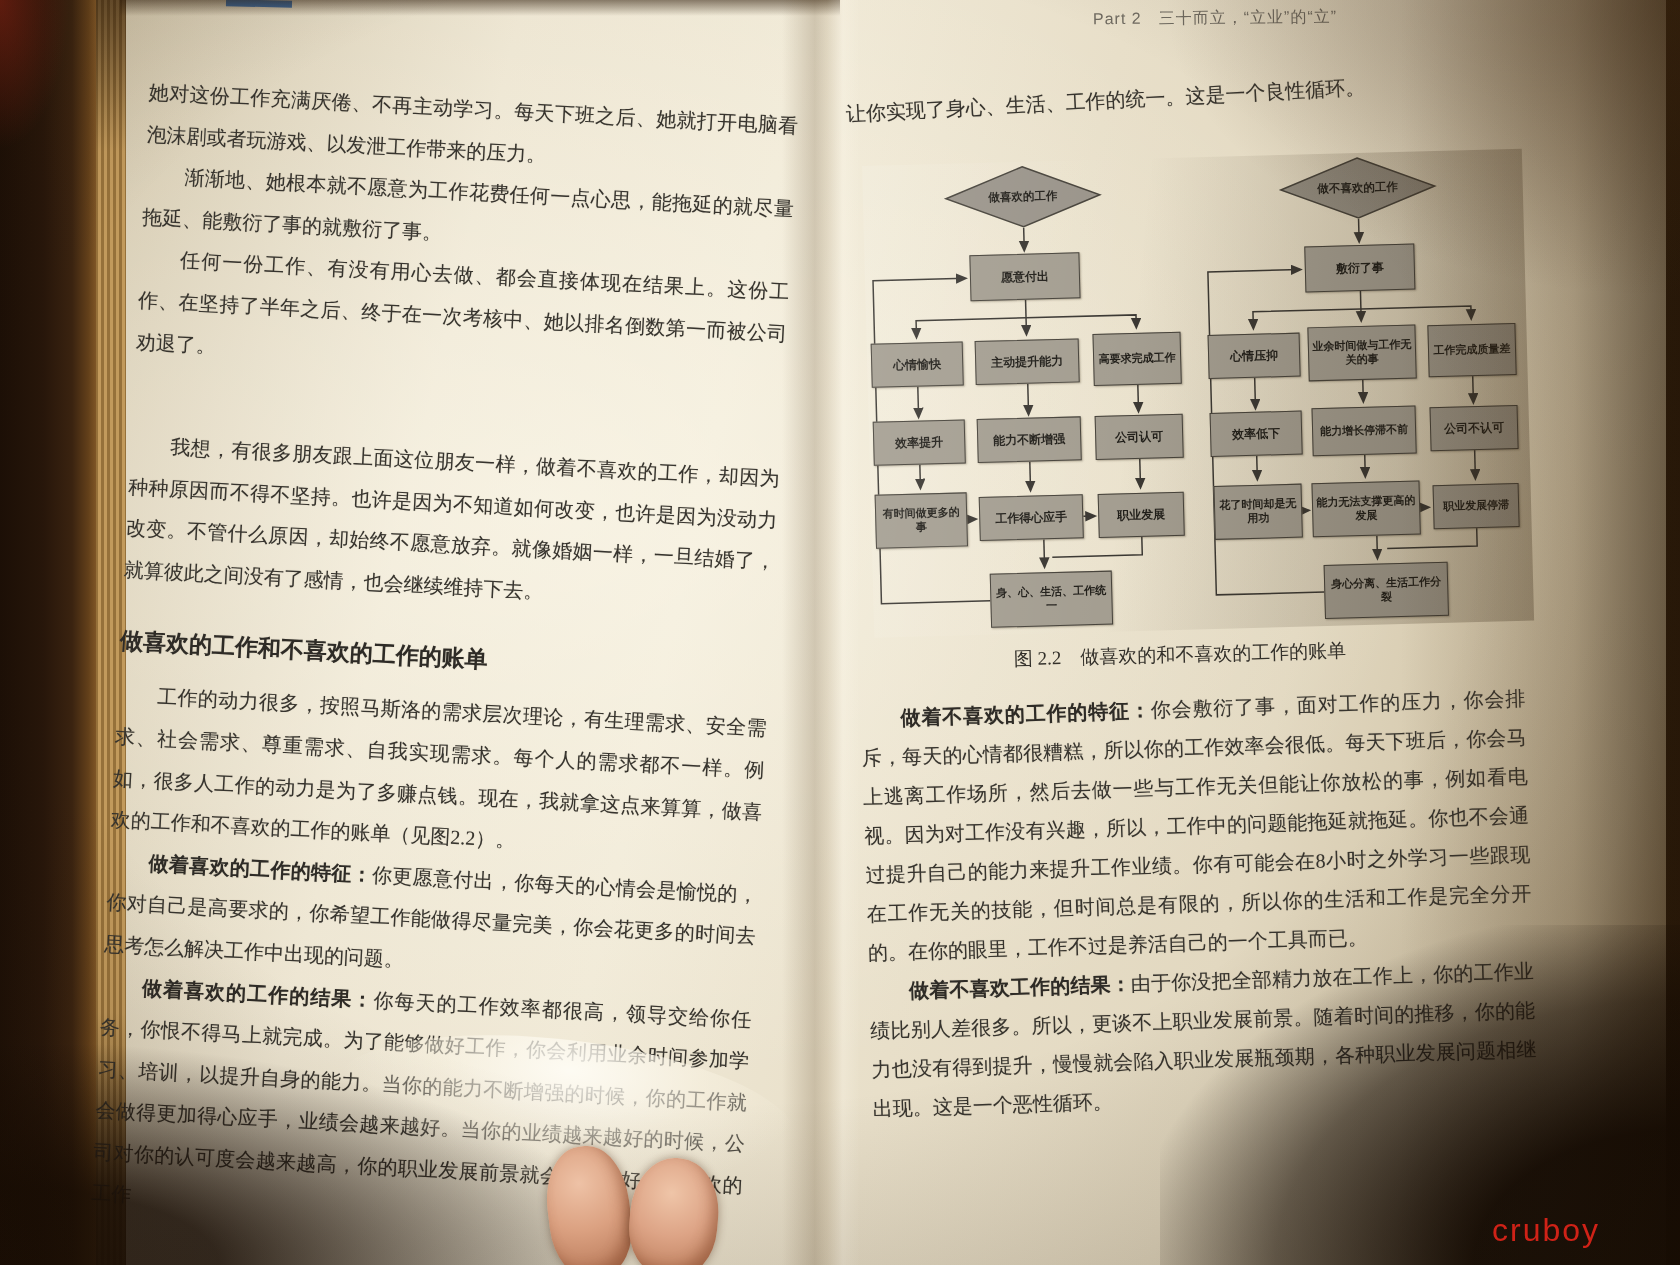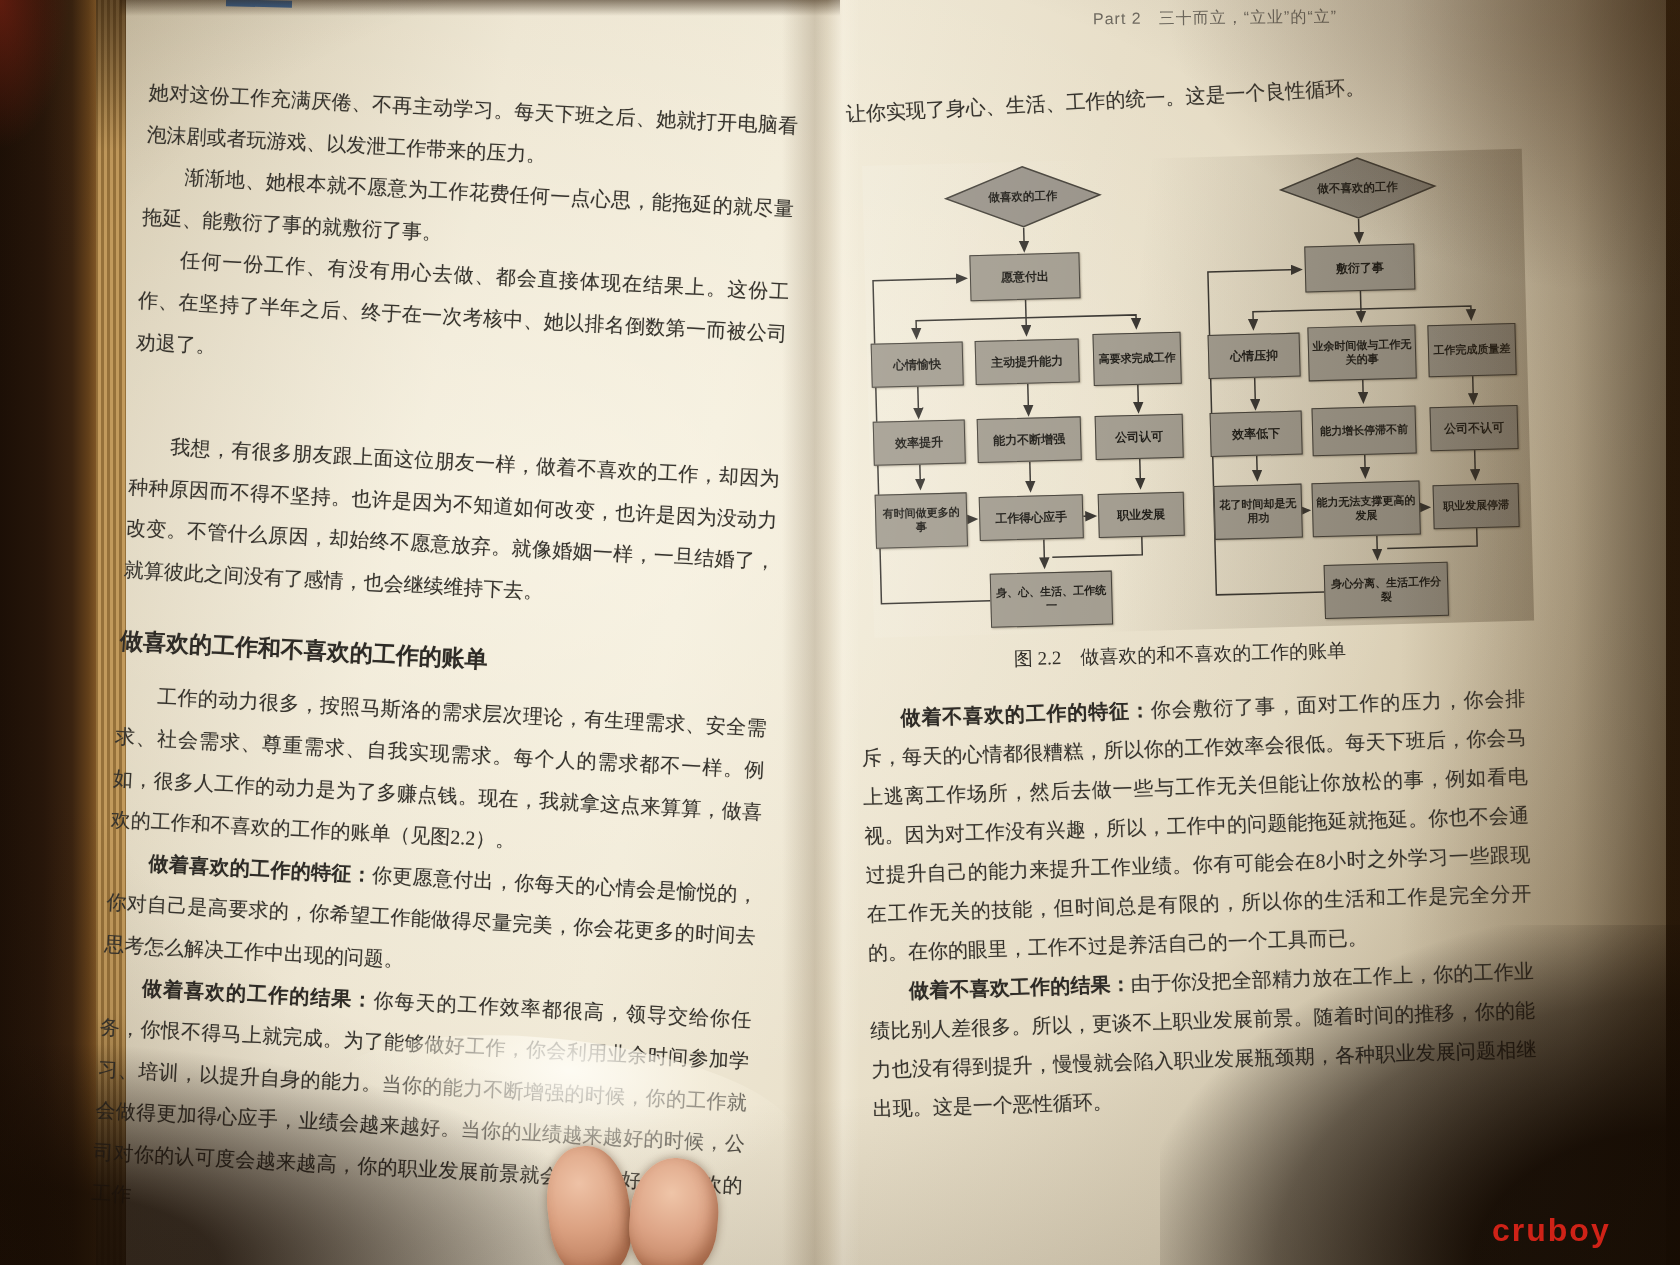--- a/index.html
+++ b/index.html
@@ -50,21 +50,21 @@
     background:radial-gradient(ellipse at 44% 42%, rgba(0,0,0,0) 55%, rgba(38,22,6,.30) 100%);}
   
   .running-head{
     position:absolute;left:1000px;top:8px;width:430px;text-align:center;
     font-family:"Liberation Sans","DejaVu Sans",sans-serif;
     font-size:16px;color:#6f6a60;letter-spacing:1px;transform:rotate(-.6deg);
   }
   .watermark{
     position:absolute;left:1492px;top:1212px;
     font-family:"Liberation Sans","DejaVu Sans",sans-serif;
-    font-weight:700;font-size:32px;color:#cf2217;letter-spacing:2px;z-index:60;
+    font-weight:400;font-size:32px;color:#cf2217;letter-spacing:2px;z-index:60;
   }
   
   .left-text{
     position:absolute;left:150px;top:72px;width:650px;
     transform:rotate(3deg);transform-origin:top left;
     color:#37342e;font-size:20px;line-height:2.08;text-align:justify;
     text-shadow:0 0 1px rgba(55,50,40,.25);
   }
   .left-text p{margin:0;}
   .indent{text-indent:2em;}

